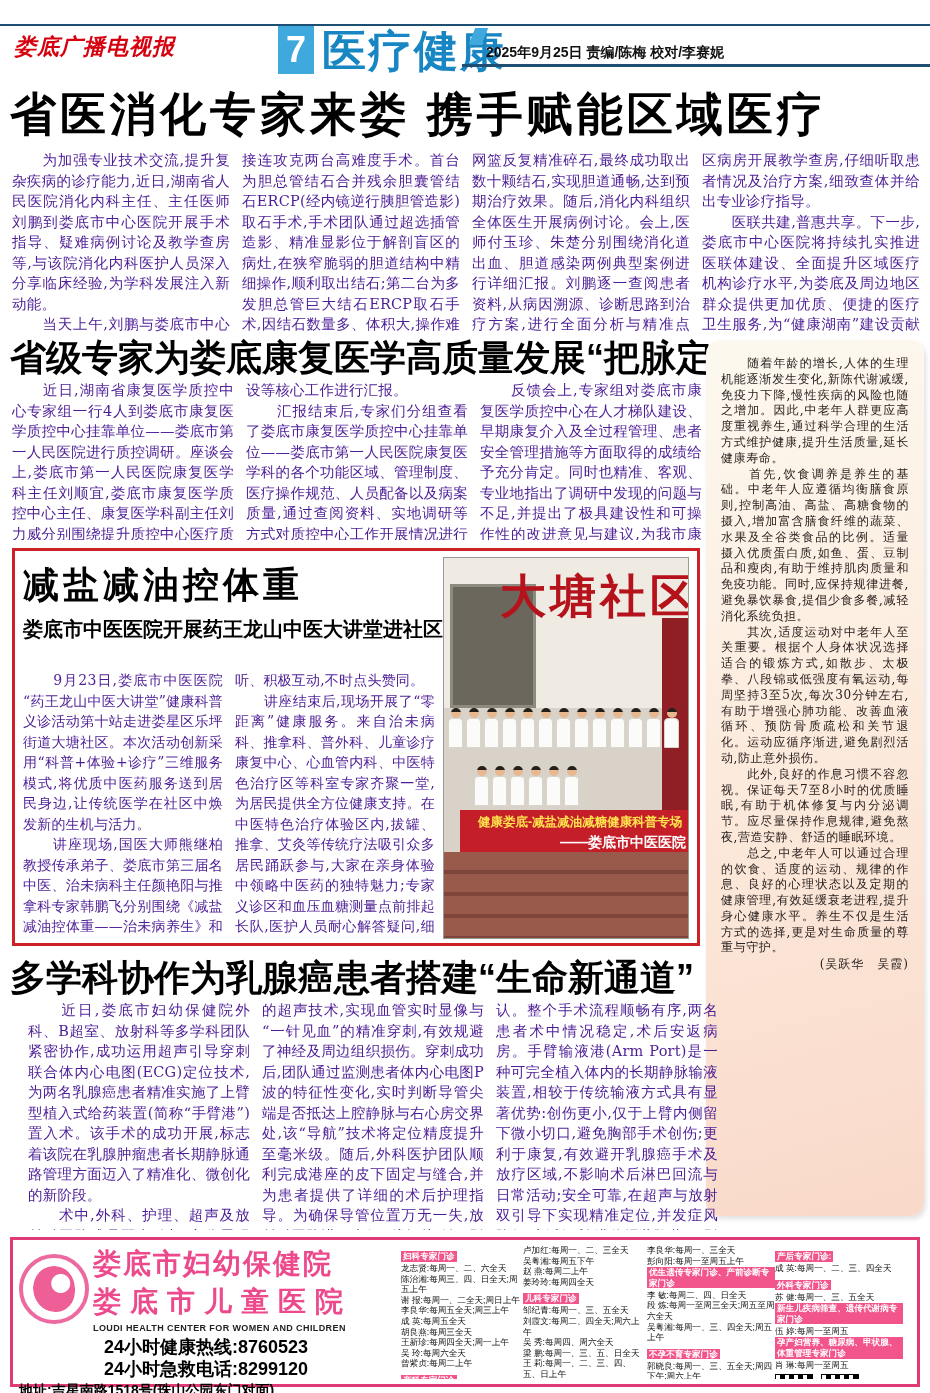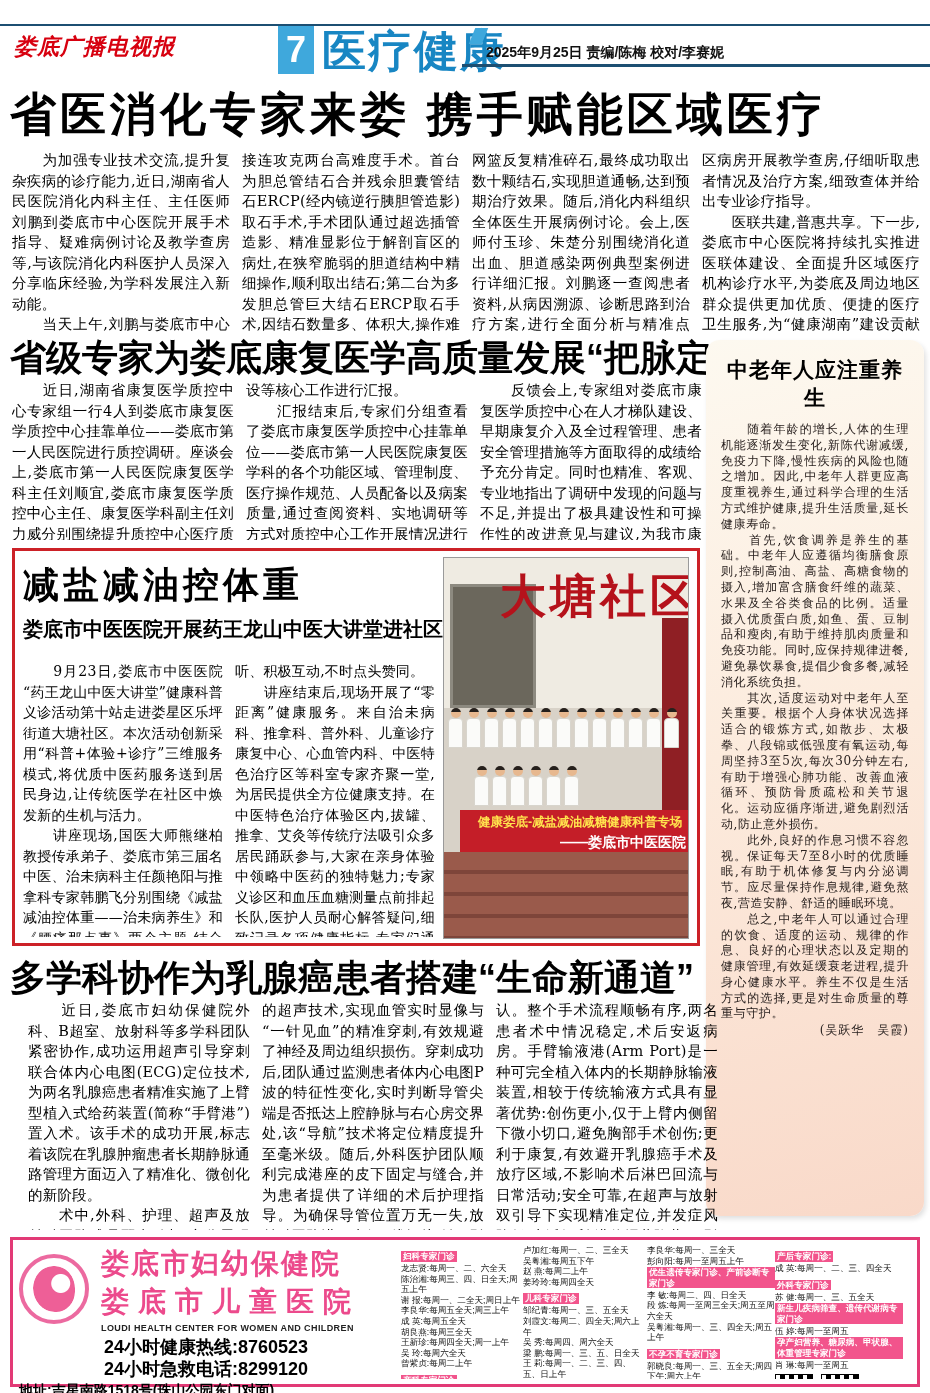--- a/index.html
+++ b/index.html
@@ -26,21 +26,21 @@
   .headline1 { position:absolute; left:10px; top:84px; width:912px; font-family:"Liberation Sans",sans-serif;
                font-weight:900; font-size:46px; color:#000; letter-spacing:4px; white-space:nowrap; }
   .headline2 { position:absolute; left:10px; top:334px; width:700px; font-family:"Liberation Sans",sans-serif;
                font-weight:900; font-size:36px; color:#000; letter-spacing:0px; white-space:nowrap; }
   .headline3 { position:absolute; left:10px; top:954px; width:700px; font-family:"Liberation Sans",sans-serif;
                font-weight:900; font-size:36px; color:#000; white-space:nowrap; }
 
   
   .cols { position:absolute; display:flex; gap:12px; }
   .cols .col { flex:1 1 0; overflow:hidden; }
-  .para { font-size:14.5px; line-height:20.5px; text-align:justify; color:#000000; letter-spacing:0.2px; }
+  .para { font-size:14.5px; line-height:20.5px; text-align:justify; color:#4c1d95; letter-spacing:0.2px; }
   .cols-a1 { left:12px; top:150px; width:908px; height:184px; }
   .cols-a2 { left:12px; top:380px; width:690px; height:160px; }
   .cols-a3 { left:28px; top:1000px; width:690px; height:230px; }
 
   
   .sidebar { position:absolute; left:706px; top:340px; width:218px; height:876px; border-radius:14px;
              background:linear-gradient(165deg,#fdf9f0 0%,#fcebdd 45%,#f9d9c9 100%);
              box-shadow:2px 3px 5px rgba(0,0,0,0.12); padding:16px 15px; overflow:hidden; }
   .sidebar-title { font-family:"Liberation Sans",sans-serif; font-weight:900; font-size:21px; color:#000;
                    text-align:center; margin-bottom:10px; letter-spacing:1px; }
@@ -49,21 +49,21 @@
   .sidebar-byline { text-align:right; font-size:12px; margin-top:0; color:#2a2220; letter-spacing:1px; }
 
   
   .boxart { position:absolute; left:12px; top:548px; width:688px; height:398px; border:3px solid #cc2127;
             display:flex; padding:6px 8px; gap:8px; background:#fff; }
   .boxart-left { width:412px; display:flex; flex-direction:column; }
   .boxart-title { font-family:"Liberation Sans",sans-serif; font-weight:900; font-size:36px; 
                   letter-spacing:4px; margin-top:4px; }
   .boxart-subtitle { font-family:"Liberation Sans",sans-serif; font-weight:800; font-size:20px; text-align:center;
                      margin-top:6px; letter-spacing:0px; white-space:nowrap; }
-  .boxart-cols { display:flex; gap:12px; margin-top:18px; height:288px; overflow:hidden; }
+  .boxart-cols { display:flex; gap:12px; margin-top:27px; height:288px; overflow:hidden; }
   .boxart-cols .col { flex:1 1 0; overflow:hidden; }
   .boxart .para { font-size:14px; line-height:20.5px; }
 
   
   .photo { position:relative; width:252px; height:382px; background:#d8d2c8; overflow:hidden;
            border:1px solid #9a9a9a; }
   .photo-wall { position:absolute; left:0; top:0; width:100%; height:150px; background:#efebe2; }
   .photo-door { position:absolute; left:6px; top:26px; width:86px; height:124px; background:#6b675c;
                 border:3px solid #8d8a80; }
   .photo-sign { position:absolute; right:-12px; top:8px; font-family:"DejaVu Serif",serif; font-weight:900;
@@ -83,21 +83,21 @@
                white-space:nowrap; }
   .banner-l2 { font-family:"Liberation Sans",sans-serif; font-weight:700; font-size:14px; color:#ffffff;
                text-align:right; margin-top:3px; }
   .photo-ground { position:absolute; left:0; bottom:0; width:100%; height:86px;
                   background:repeating-linear-gradient(180deg,#9a5a4b 0 18px,#7e453a 18px 22px); }
 
   
   .ad { position:absolute; left:10px; top:1237px; width:910px; height:150px; border:3px solid #e23a76;
         background:#fff; display:flex; padding:5px 6px; gap:8px; }
   .ad-info { width:374px; display:flex; flex-direction:column; }
-  .ad-toprow { display:flex; align-items:center; gap:12px; }
+  .ad-toprow { display:flex; align-items:center; gap:4px; }
   .ad-logo { width:70px; height:70px; border-radius:50%; border:4px solid #ec6aa0; background:#fff;
              position:relative; flex:0 0 auto; }
   .ad-logo::after { content:""; position:absolute; left:10px; top:8px; width:42px; height:46px;
                     border-radius:50% 50% 46% 54%; background:#ee5f97;
                     -webkit-mask:radial-gradient(circle at 66% 38%, transparent 9px, #000 10px);
                     mask:radial-gradient(circle at 66% 38%, transparent 9px, #000 10px); }
   .ad-names { display:flex; flex-direction:column; }
   .ad-name1 { font-family:"Liberation Sans",sans-serif; font-weight:900; font-size:28px; color:#ec4a8c;
               letter-spacing:2px; white-space:nowrap; }
   .ad-name2 { font-family:"Liberation Sans",sans-serif; font-weight:700; font-size:28px; color:#ec4a8c;
@@ -168,21 +168,20 @@
       <p class="para">设等核心工作进行汇报。</p>
         <p class="para">　　汇报结束后,专家们分组查看了娄底市康复医学质控中心挂靠单位——娄底市第一人民医院康复医学科的各个功能区域、管理制度、医疗操作规范、人员配备以及病案质量,通过查阅资料、实地调研等方式对质控中心工作开展情况进行全面检查。</p>
       </div>
       <div class="col">
 
       <p class="para">　　反馈会上,专家组对娄底市康复医学质控中心在人才梯队建设、早期康复介入及全过程管理、患者安全管理措施等方面取得的成绩给予充分肯定。同时也精准、客观、专业地指出了调研中发现的问题与不足,并提出了极具建设性和可操作性的改进意见与建议,为我市康复医学质量的持续提升提供了清晰路径。　　(阳颖)</p>
       </div>
     </div>
 
   <div class="sidebar">
-    <div class="sidebar-title">中老年人应注重养生</div>
     <div>
 
     <p class="para">　　随着年龄的增长,人体的生理机能逐渐发生变化,新陈代谢减缓,免疫力下降,慢性疾病的风险也随之增加。因此,中老年人群更应高度重视养生,通过科学合理的生活方式维护健康,提升生活质量,延长健康寿命。</p>
         <p class="para">　　首先,饮食调养是养生的基础。中老年人应遵循均衡膳食原则,控制高油、高盐、高糖食物的摄入,增加富含膳食纤维的蔬菜、水果及全谷类食品的比例。适量摄入优质蛋白质,如鱼、蛋、豆制品和瘦肉,有助于维持肌肉质量和免疫功能。同时,应保持规律进餐,避免暴饮暴食,提倡少食多餐,减轻消化系统负担。</p>
         <p class="para">　　其次,适度运动对中老年人至关重要。根据个人身体状况选择适合的锻炼方式,如散步、太极拳、八段锦或低强度有氧运动,每周坚持3至5次,每次30分钟左右,有助于增强心肺功能、改善血液循环、预防骨质疏松和关节退化。运动应循序渐进,避免剧烈活动,防止意外损伤。</p>
         <p class="para">　　此外,良好的作息习惯不容忽视。保证每天7至8小时的优质睡眠,有助于机体修复与内分泌调节。应尽量保持作息规律,避免熬夜,营造安静、舒适的睡眠环境。</p>
         <p class="para">　　总之,中老年人可以通过合理的饮食、适度的运动、规律的作息、良好的心理状态以及定期的健康管理,有效延缓衰老进程,提升身心健康水平。养生不仅是生活方式的选择,更是对生命质量的尊重与守护。</p>
       </div>
     <div class="sidebar-byline">(吴跃华　吴霞)</div>
   </div>

